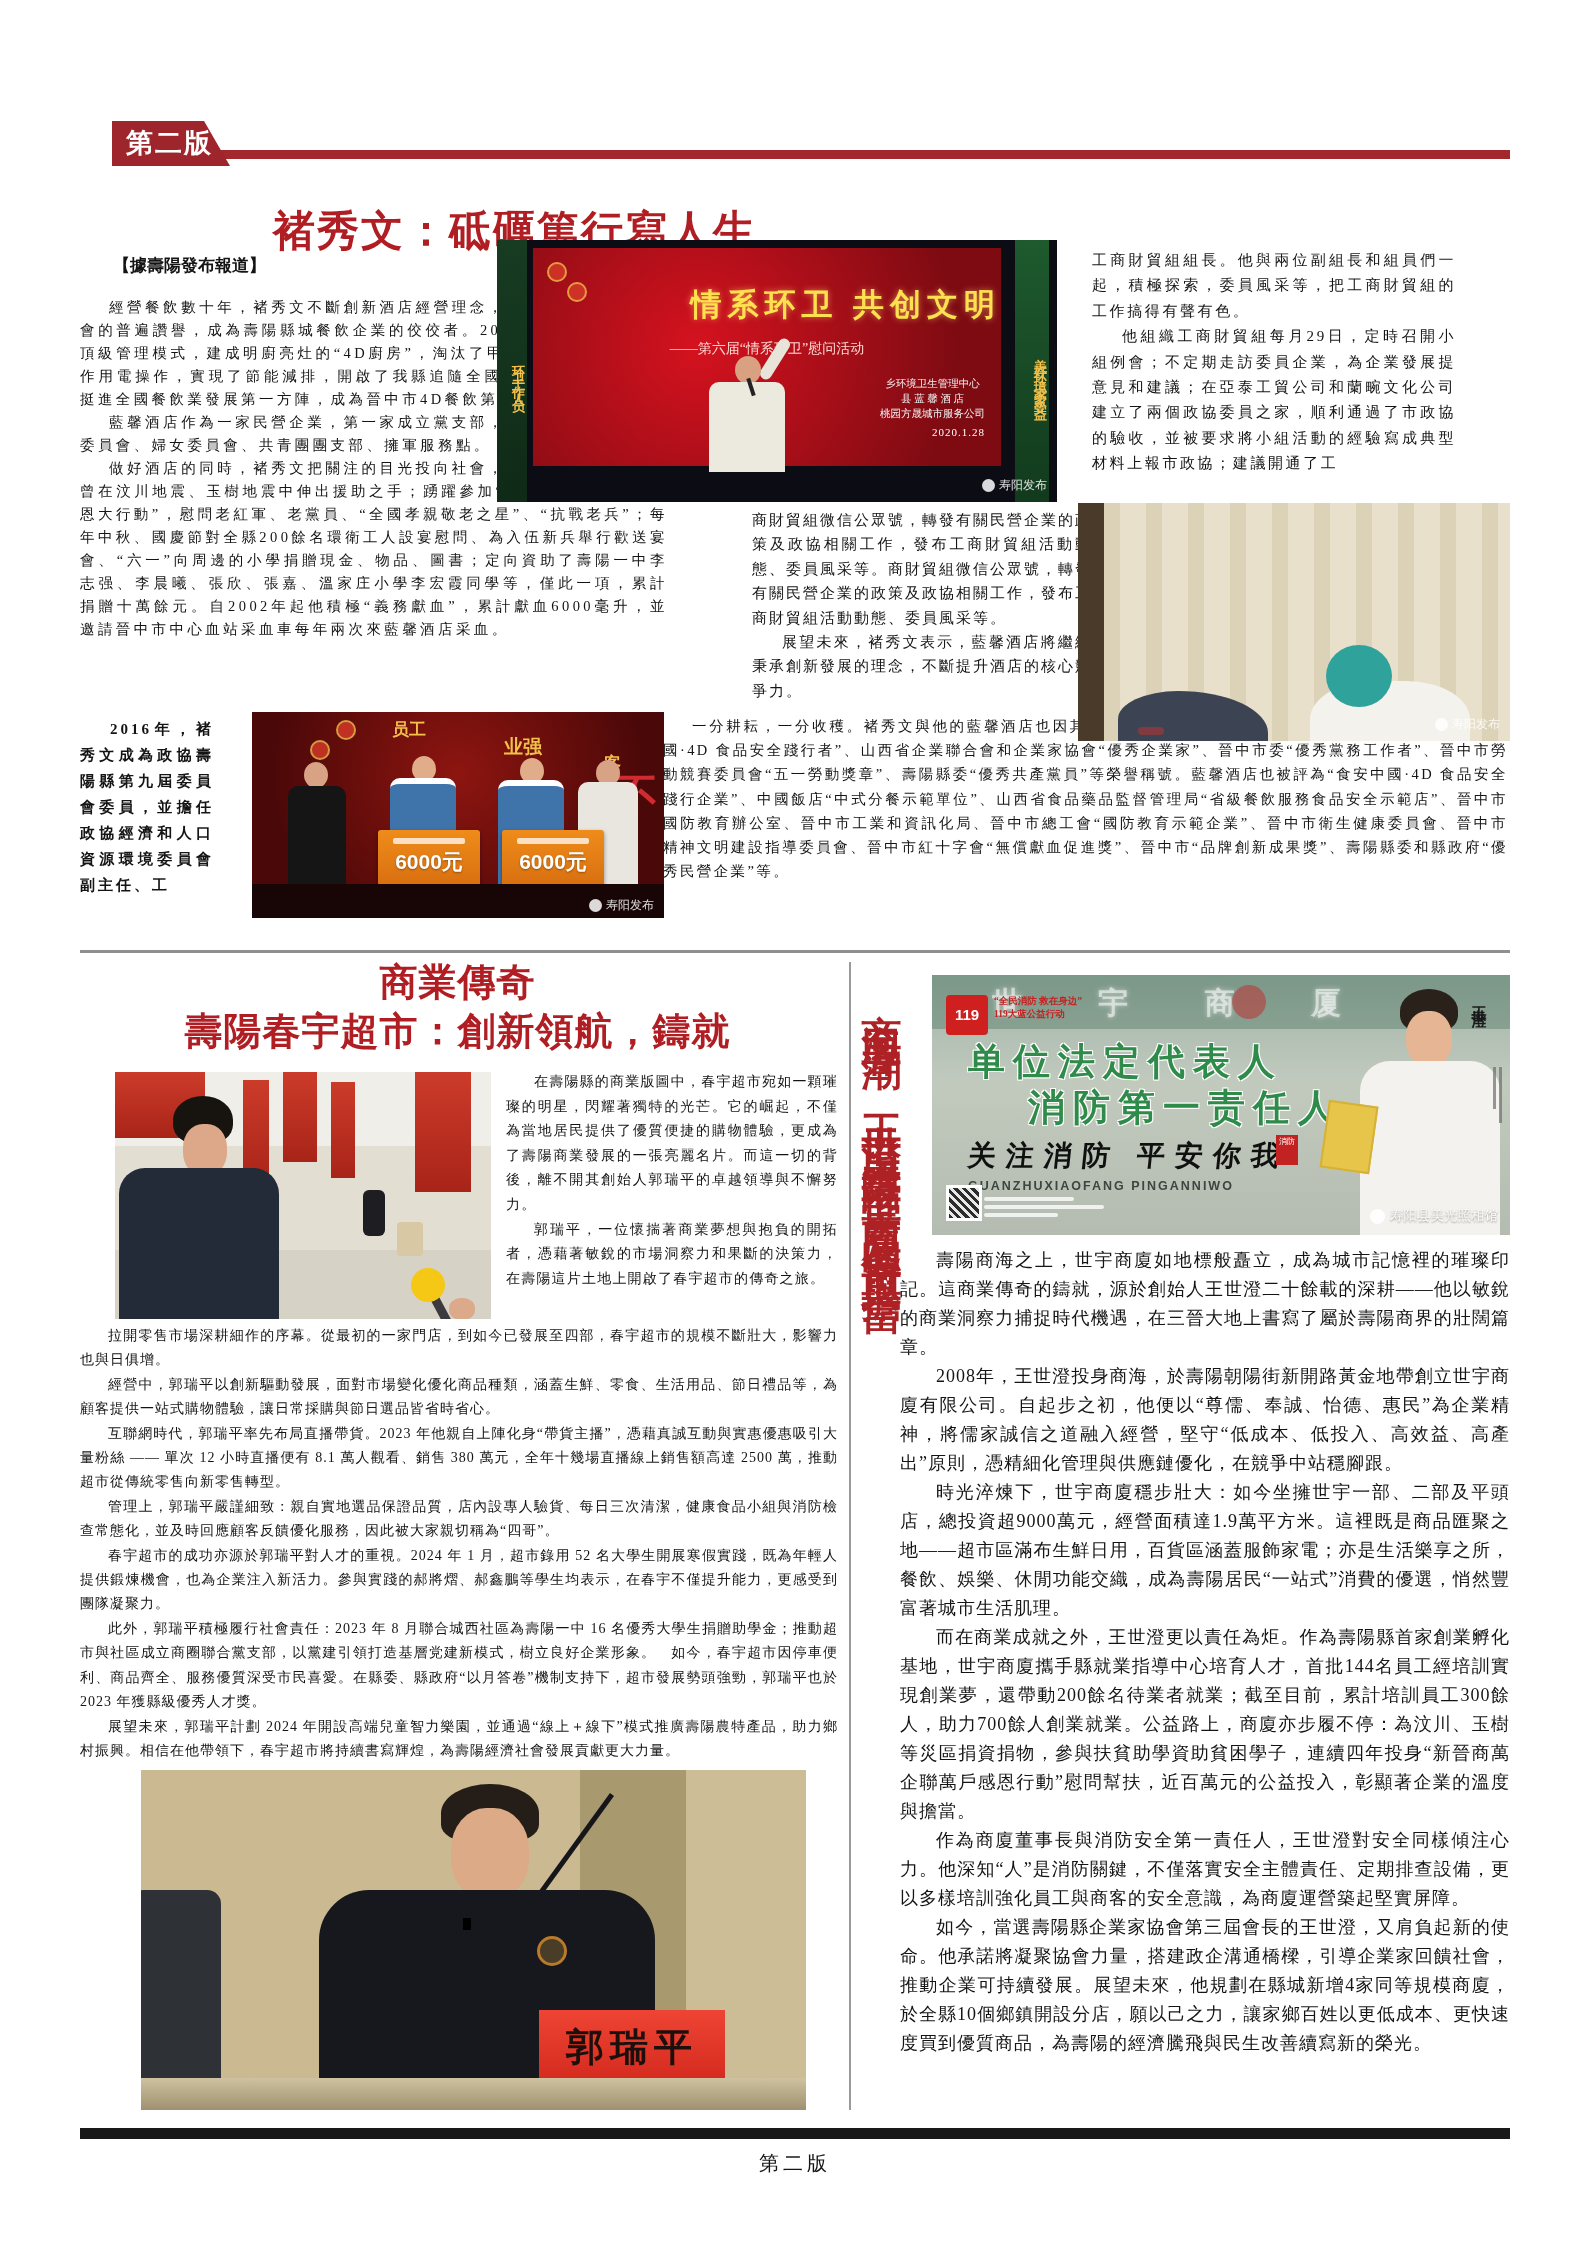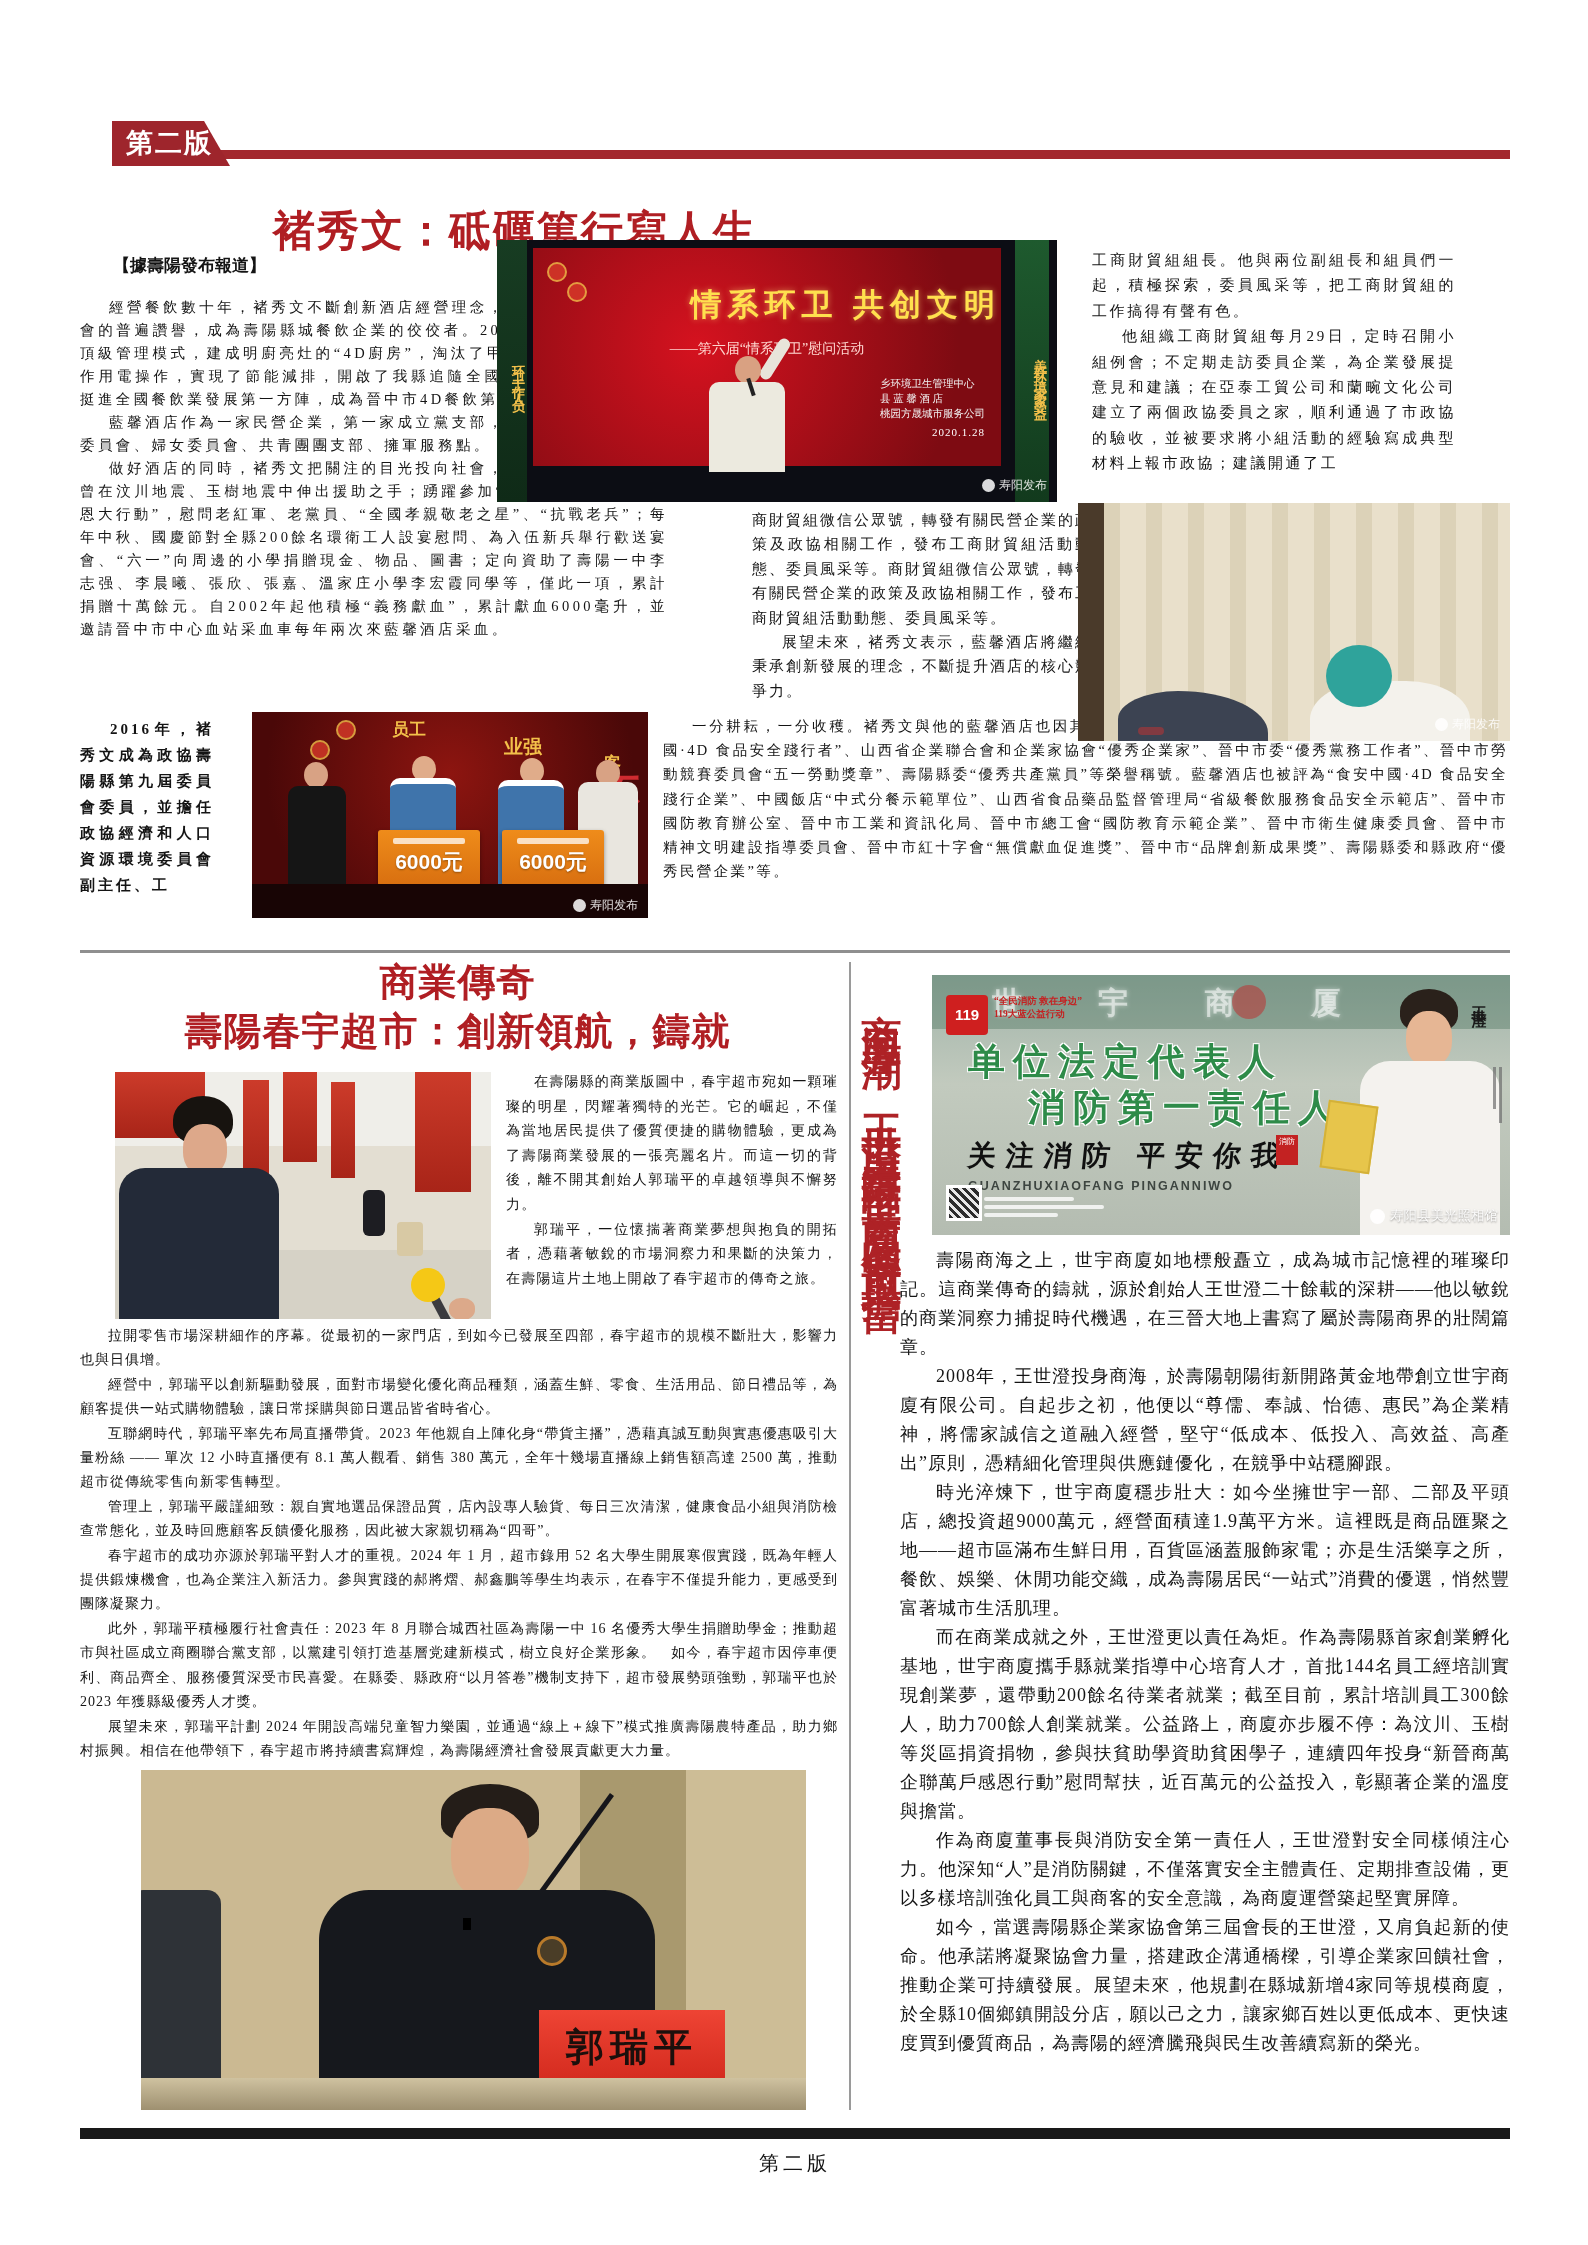--- a/index.html
+++ b/index.html
@@ -44,42 +44,42 @@
       font-family:"Liberation Sans","DejaVu Sans",sans-serif;display:flex;align-items:center;gap:4px;}
   .wm .dot{width:13px;height:13px;border-radius:50%;background:rgba(255,255,255,.85);display:inline-block;}
   
   #stage-photo{left:497px;top:240px;width:560px;height:262px;background:#0c0d14;}
   #stage-screen{position:absolute;left:36px;top:8px;width:468px;height:218px;
       background:radial-gradient(circle at 35% 45%,#d5121f,#7e0b12 80%);}
   #stage-title{position:absolute;left:0;top:36px;width:100%;text-align:right;color:#ffe04e;
       font-family:"Liberation Sans","DejaVu Sans",sans-serif;font-weight:bold;font-size:31px;letter-spacing:6px;
       text-shadow:0 0 6px rgba(255,220,120,.6);}
   #stage-subtitle{position:absolute;left:0;top:92px;width:100%;text-align:center;color:#ffd7d0;font-size:14px;}
-  #stage-info{position:absolute;right:16px;top:128px;color:#f2f2f2;font-size:10.5px;line-height:15px;text-align:left;}
+  #stage-info{position:absolute;right:16px;top:128px;color:#f2f2f2;font-size:10.5px;line-height:15px;text-align:center;}
   #stage-date{position:absolute;right:16px;top:178px;color:#fff;font-size:11px;letter-spacing:1px;}
   .v-banner{position:absolute;top:0;height:100%;writing-mode:vertical-rl;color:#f3c04a;
       font-size:13px;letter-spacing:7px;text-align:center;font-weight:bold;padding-top:10px;box-sizing:border-box;}
   #stage-banner-l{left:0;width:30px;background:linear-gradient(#173c22,#0f2a17);}
   #stage-banner-r{right:8px;width:34px;background:linear-gradient(#1e5a2e,#123a1d);}
   .lantern{position:absolute;width:16px;height:16px;border-radius:50%;background:#d83a2a;border:2px solid #f3c04a;opacity:.8;}
   #stage-man-head{position:absolute;left:238px;top:116px;width:26px;height:28px;border-radius:50%;background:#d9a182;}
   #stage-man-body{position:absolute;left:212px;top:142px;width:76px;height:90px;border-radius:10px 10px 0 0;background:#eceadf;}
   #stage-man-arm{position:absolute;left:272px;top:96px;width:12px;height:46px;background:#e8e4da;transform:rotate(32deg);border-radius:6px;}
   #stage-mic{position:absolute;left:252px;top:138px;width:4px;height:18px;background:#222;transform:rotate(-18deg);}
   
   #donation-photo{left:1078px;top:503px;width:432px;height:238px;
       background:repeating-linear-gradient(90deg,#e9e0cb 0 26px,#dcd2b8 26px 42px);}
   #don-band{position:absolute;left:0;top:0;width:26px;height:100%;background:#4a3a2a;}
   #don-cap{position:absolute;right:118px;bottom:34px;width:66px;height:62px;border-radius:50%;background:#2fa39b;}
   #don-coat{position:absolute;right:40px;bottom:-36px;width:160px;height:96px;border-radius:40% 40% 0 0;background:#f4f2ec;}
   #don-patient{position:absolute;left:40px;bottom:-20px;width:150px;height:70px;border-radius:40% 60% 0 0;background:#3c4352;}
   #don-mark{position:absolute;left:60px;bottom:6px;width:26px;height:8px;background:#b33;opacity:.55;border-radius:4px;}
   
   #group-photo{left:252px;top:712px;width:396px;height:206px;
-      background:radial-gradient(circle at 50% 30%,#8d1510,#4a0808 75%);}
+      background:radial-gradient(circle at 50% 30%,#8d1510,#4a0808 75%);padding-left:16px;}
   #grp-floor{position:absolute;left:0;bottom:0;width:100%;height:34px;background:#180505;}
   .grp-gold{position:absolute;color:#f3c04a;font-weight:bold;
       font-family:"Liberation Sans","DejaVu Sans",sans-serif;}
   #grp-cal{position:absolute;right:6px;top:54px;color:#cf2b30;font-size:44px;font-weight:bold;}
   .head{position:absolute;border-radius:50%;background:#d8a284;width:24px;height:26px;}
   .bodyshape{position:absolute;border-radius:10px 10px 0 0;}
   .sign{position:absolute;width:102px;height:56px;border-radius:3px;
       background:linear-gradient(#ef8c1a,#d86f10);text-align:center;box-shadow:0 2px 4px rgba(0,0,0,.4);}
   .sign .bar{display:block;margin:8px auto 4px;width:70%;height:6px;background:rgba(255,255,255,.75);border-radius:2px;}
   .sign .amt{color:#fff;font-weight:bold;font-size:21px;

